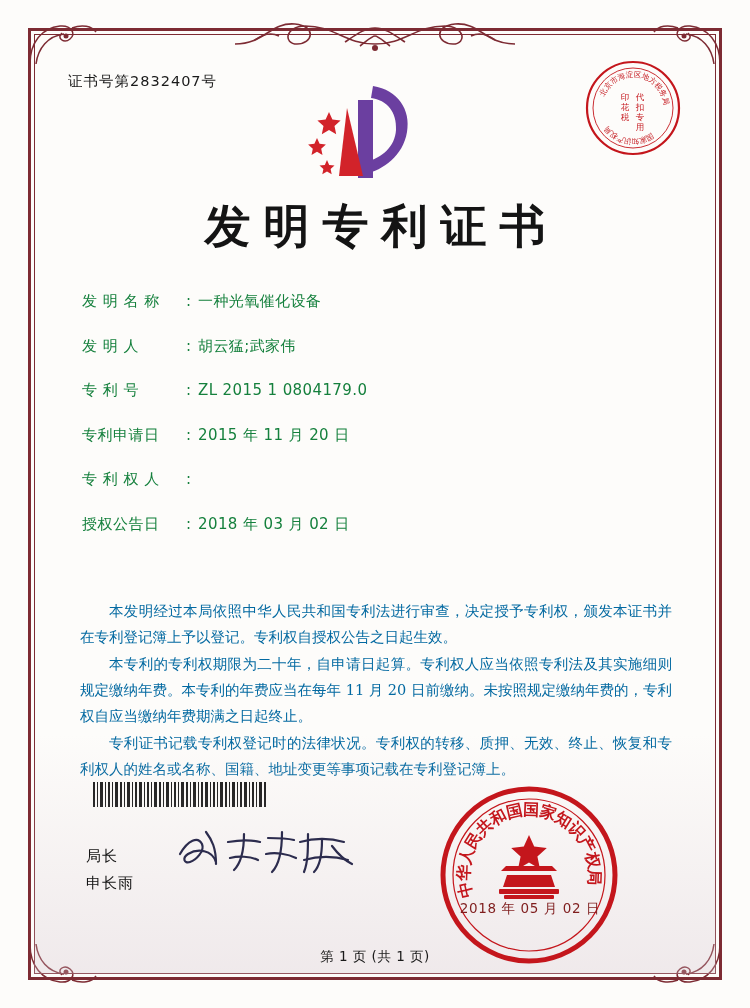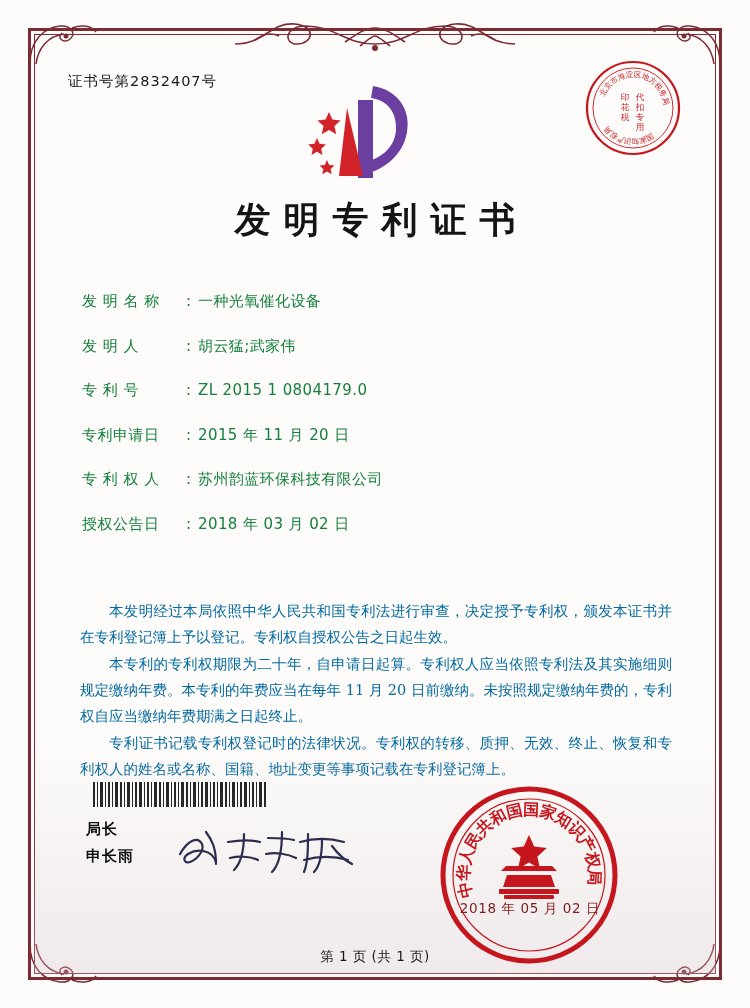--- a/index.html
+++ b/index.html
@@ -90,21 +90,21 @@
   .seal-tr svg { display:block; width:100%; height:100%; }
 
   .title {
     position: absolute;
     left: 0;
     right: 0;
     top: 196px;
     text-align: center;
     font-family: Liberation Mono, monospace;
     font-weight: bold;
-    font-size: 36px;
+    font-size: 46px;
     letter-spacing: 13px;
     color: #141414;
     text-indent: 13px;
   }
 
   .fields {
     position: absolute;
     left: 82px;
     top: 292px;
     width: 600px;
@@ -152,27 +152,26 @@
     left: 93px;
     top: 782px;
     width: 175px;
     height: 25px;
   }
   .barcode svg { display:block; width:100%; height:100%; }
 
   .director-block {
     position: absolute;
     left: 86px;
-    top: 816px;
+    top: 843px;
     font-family: "DejaVu Sans", sans-serif;
     font-size: 15px;
     color: #111;
     letter-spacing: 1px;
     line-height: 27px;
-    font-weight: bold;
   }
 
   .signature {
     position: absolute;
     left: 172px;
     top: 820px;
     width: 200px;
     height: 64px;
     color: #2c2c4e;
   }
@@ -345,21 +344,20 @@
       <span class="field-value">ZL 2015 1 0804179.0</span>
     </div>
     <div class="field-row">
       <span class="field-label">专利申请日</span>
       <span class="field-colon">:</span>
       <span class="field-value">2015 年 11 月 20 日</span>
     </div>
     <div class="field-row">
       <span class="field-label">专 利 权 人</span>
       <span class="field-colon">:</span>
-      <span class="field-value">苏州韵蓝环保科技有限公司</span>
     </div>
     <div class="field-row">
       <span class="field-label">授权公告日</span>
       <span class="field-colon">:</span>
       <span class="field-value">2018 年 03 月 02 日</span>
     </div>
   </div>
 
   <div class="paragraphs">
     <p>本发明经过本局依照中华人民共和国专利法进行审查，决定授予专利权，颁发本证书并在专利登记簿上予以登记。专利权自授权公告之日起生效。</p>

